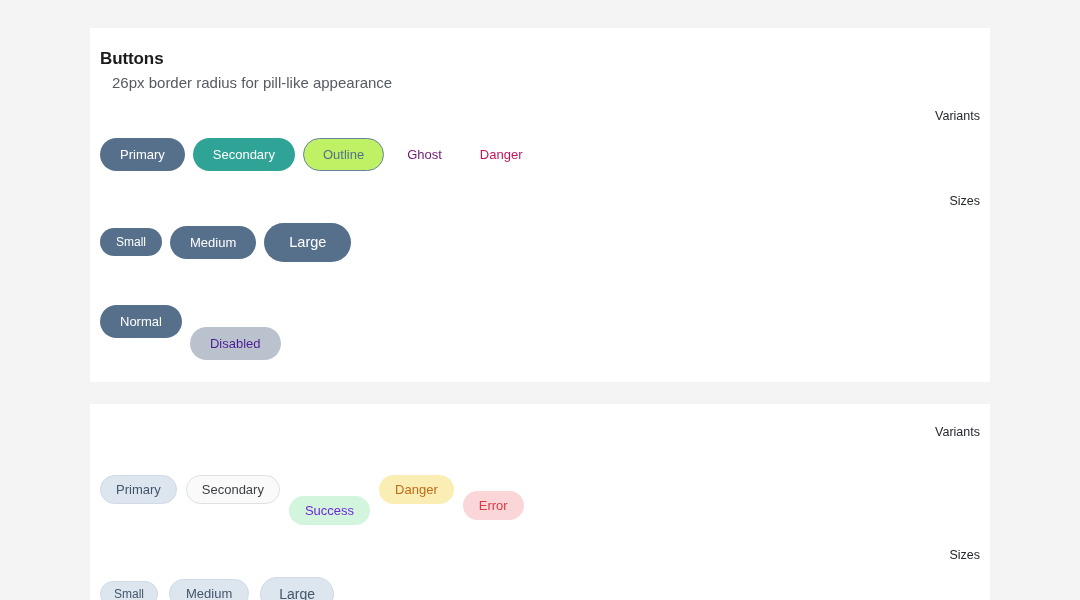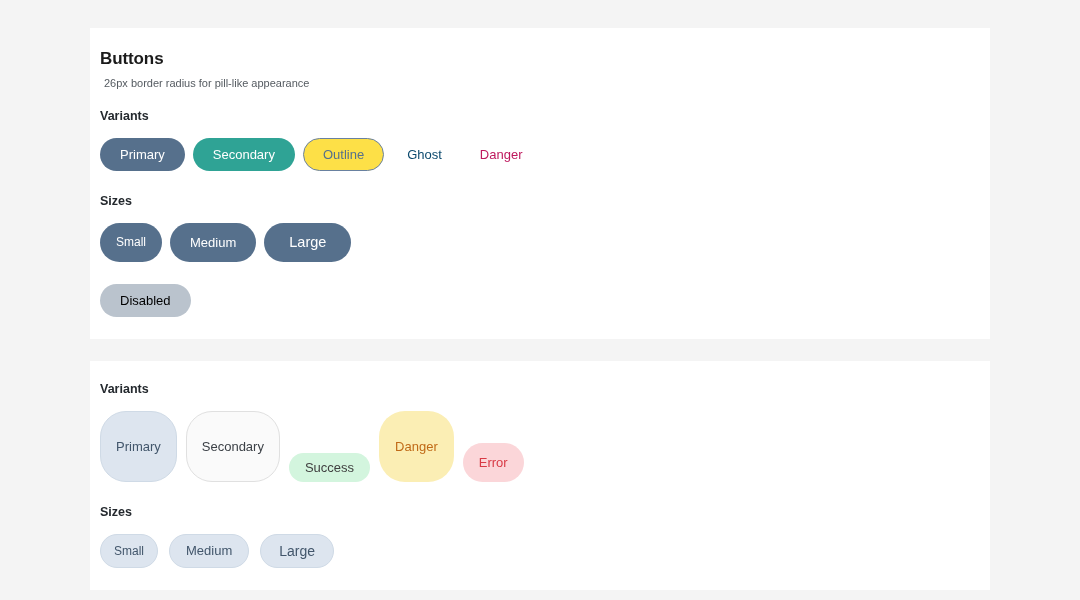--- a/index.html
+++ b/index.html
@@ -38,39 +38,41 @@
 
   .card-title {
     font-size: 17px;
     font-weight: bold;
     color: #1b1b1b;
     line-height: 22px;
     margin: 0 0 4px 0;
     letter-spacing: -0.1px;
   }
   .card-subtitle {
-    font-size: 11px;
+    font-size: 15px;
     color: #555b61;
     line-height: 18px;
-    margin: 0 0 16px 4px;
+    margin: 0 0 16px 12px;
   }
 
   .section-label {
     font-size: 12.5px;
-    font-weight: bold;
+    font-weight: normal;
     color: #24292e;
     line-height: 16px;
     margin: 0 0 14px 0;
+    text-align: right;
   }
   .section + .section {
     margin-top: 22px;
   }
 
   .row {
     display: flex;
+    align-items: center;
     gap: 8px;
     flex-wrap: wrap;
   }
 
   
   .btn {
     border-radius: 26px;
     border: 1px solid transparent;
     font-family: "Liberation Sans", sans-serif;
     font-size: 13px;
@@ -84,40 +86,41 @@
   }
   .btn-primary {
     background: #56708c;
     color: #ffffff;
   }
   .btn-secondary {
     background: #2fa395;
     color: #ffffff;
   }
   .btn-outline {
-    background: #fde047;
+    background: #bef264;
     color: #56708c;
     border: 1.5px solid #6981a0;
   }
   .btn-ghost {
     background: transparent;
-    color: #0c4a6e;
+    color: #701a75;
     padding-left: 14px;
     padding-right: 14px;
   }
   .btn-danger-text {
     background: transparent;
     color: #be185d;
     padding-left: 14px;
     padding-right: 14px;
   }
   .btn-disabled {
     background: #bac3cd;
-    color: #000000;
+    color: #4c1d95;
     cursor: default;
+    margin-top: 43px;
   }
 
   .btn-sm  { font-size: 12px;   padding: 7px 15px; }
   .btn-md  { font-size: 13px;   padding: 9px 19px; }
   .btn-lg  { font-size: 14.5px; padding: 11px 24px; }
 
   
   .badge {
     border-radius: 26px;
     font-size: 13px;
@@ -134,21 +137,21 @@
     color: #42566b;
     border-color: #cfdae6;
   }
   .badge-secondary {
     background: #fafafa;
     color: #3c4147;
     border-color: #e0e0e0;
   }
   .badge-success {
     background: #d3f5de;
-    color: #404040;
+    color: #6d28d9;
     margin-top: 42px;
   }
   .badge-warning {
     background: #fbeeb4;
     color: #c06a17;
   }
   .badge-error {
     background: #fbd6d9;
     color: #d83a45;
     margin-top: 32px;
@@ -187,20 +190,21 @@
         <div class="section-label">Sizes</div>
         <div class="row row-btn-sizes">
           <button class="btn btn-primary btn-sm">Small</button>
           <button class="btn btn-primary btn-md">Medium</button>
           <button class="btn btn-primary btn-lg">Large</button>
         </div>
       </div>
 
       <div class="section">
         <div class="row">
+          <button class="btn btn-primary">Normal</button>
           <button class="btn btn-disabled">Disabled</button>
         </div>
       </div>
     </div>
   </div>
 
   <div class="card">
     <div class="card-inner">
 
       <div class="section">

